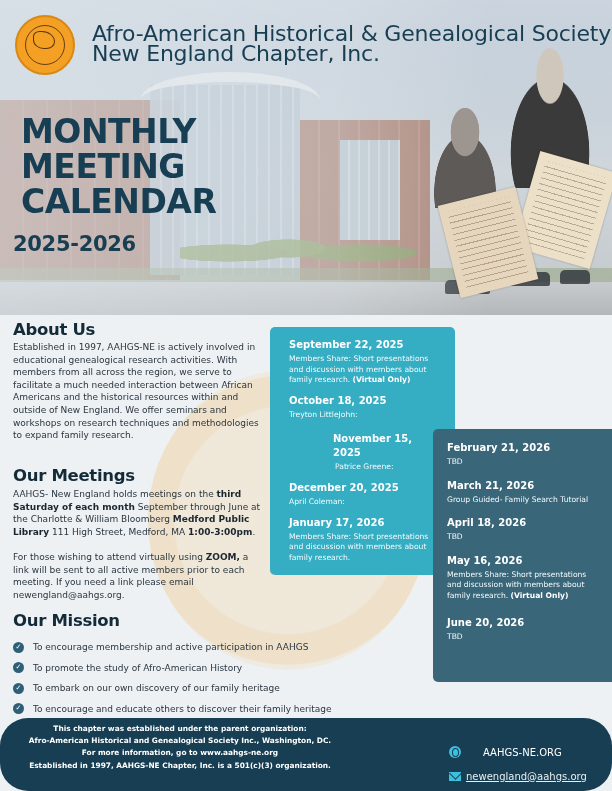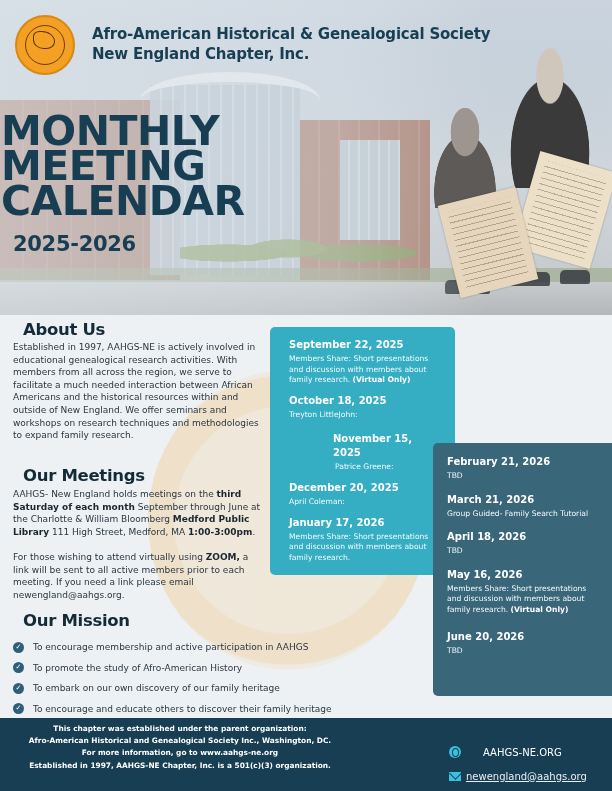--- a/index.html
+++ b/index.html
@@ -101,42 +101,42 @@
     .logo-inner {
       position: absolute; left: 8px; top: 8px; width: 40px; height: 40px;
       border-radius: 50%; border: 1px solid #6b3e0a;
     }
     .logo-map {
       position: absolute; left: 16px; top: 14px; width: 22px; height: 18px;
       border: 1px solid #5b3306; border-radius: 30% 60% 40% 50%;
     }
     .org-title {
       position: absolute; left: 92px; top: 24px;
-      font-family: "DejaVu Sans", sans-serif; font-weight: bold;
-      color: #173e52; font-size: 15px; line-height: 20px; letter-spacing: -0.2px;
+      font-family: "DejaVu Sans", sans-serif; font-weight: normal;
+      color: #173e52; font-size: 22px; line-height: 20px; letter-spacing: -0.2px;
     }
     .hero-title {
-      position: absolute; left: 1px; top: 114px;
+      position: absolute; left: 21px; top: 114px;
       color: #173e52; font-weight: bold; font-family: "DejaVu Sans", sans-serif;
-      font-size: 41px; line-height: 35px; letter-spacing: -0.5px;
+      font-size: 33px; line-height: 35px; letter-spacing: -0.5px;
     }
     .hero-year {
       position: absolute; left: 13px; top: 232px;
       color: #173e52; font-weight: bold; font-family: "DejaVu Sans", sans-serif;
       font-size: 21px; letter-spacing: -0.3px;
     }
     
     .seal {
       position: absolute; left: 148px; top: 370px; width: 280px; height: 300px;
       border-radius: 50%;
       background: radial-gradient(circle, rgba(242,215,170,.35) 0 55%, rgba(240,205,150,.45) 56% 70%, rgba(238,215,175,.25) 71%);
     }
     
     .section-h {
-      position: absolute; left: 23px;
+      position: absolute; left: 13px;
       font-family: "DejaVu Sans", sans-serif; font-weight: bold;
       font-size: 16.5px; color: #132a38; letter-spacing: -0.3px;
     }
     .para {
       position: absolute; left: 13px; width: 250px;
       font-size: 9px; line-height: 12.6px; color: #2a3640;
     }
     .para b { color: #1a2630; }
     .mission-list { position: absolute; left: 13px; top: 637px; list-style: none; }
     .mission-list li {
@@ -148,33 +148,33 @@
       color: #fff; font-size: 7px; line-height: 11px; text-align: center;
       margin-right: 9px; flex: none;
     }
     
     .card1 {
       position: absolute; left: 270px; top: 327px; width: 185px; height: 248px;
       background: #35adc2; border-radius: 5px; color: #fff;
       padding: 11px 19px;
     }
     .card2 {
-      position: absolute; left: 433px; top: 443px; width: 179px; height: 253px;
+      position: absolute; left: 433px; top: 429px; width: 179px; height: 253px;
       background: #3a6679; border-radius: 5px 0 0 5px; color: #fff;
       padding: 12px 14px;
     }
     .ev { margin-bottom: 8px; }
     .ev-date { font-weight: bold; font-size: 10px; line-height: 14px; }
     .ev-desc { font-size: 7.6px; line-height: 10.6px; margin-top: 2px; color: #f2fbfd; }
     .ev-desc b { font-weight: bold; color: #fff; }
     .card2 .ev { margin-bottom: 11px; }
     
     .footer {
       position: absolute; left: 0; top: 718px; width: 612px; height: 73px;
-      background: #173e52; color: #fff;
+      background: #173e52; color: #fff; border-radius: 28px;
     }
     .footer-lines {
       position: absolute; left: 0; top: 5px; width: 360px; text-align: center;
       font-family: "DejaVu Sans", sans-serif; font-weight: bold;
       font-size: 7.4px; line-height: 12.2px;
     }
     .footer-contact { position: absolute; left: 449px; top: 22px; font-size: 10px; text-align: center; }
     .fc-row { display: flex; align-items: center; height: 24px; }
     .globe-icon {
       width: 12px; height: 12px; border-radius: 50%; background: #3bc0dd;

